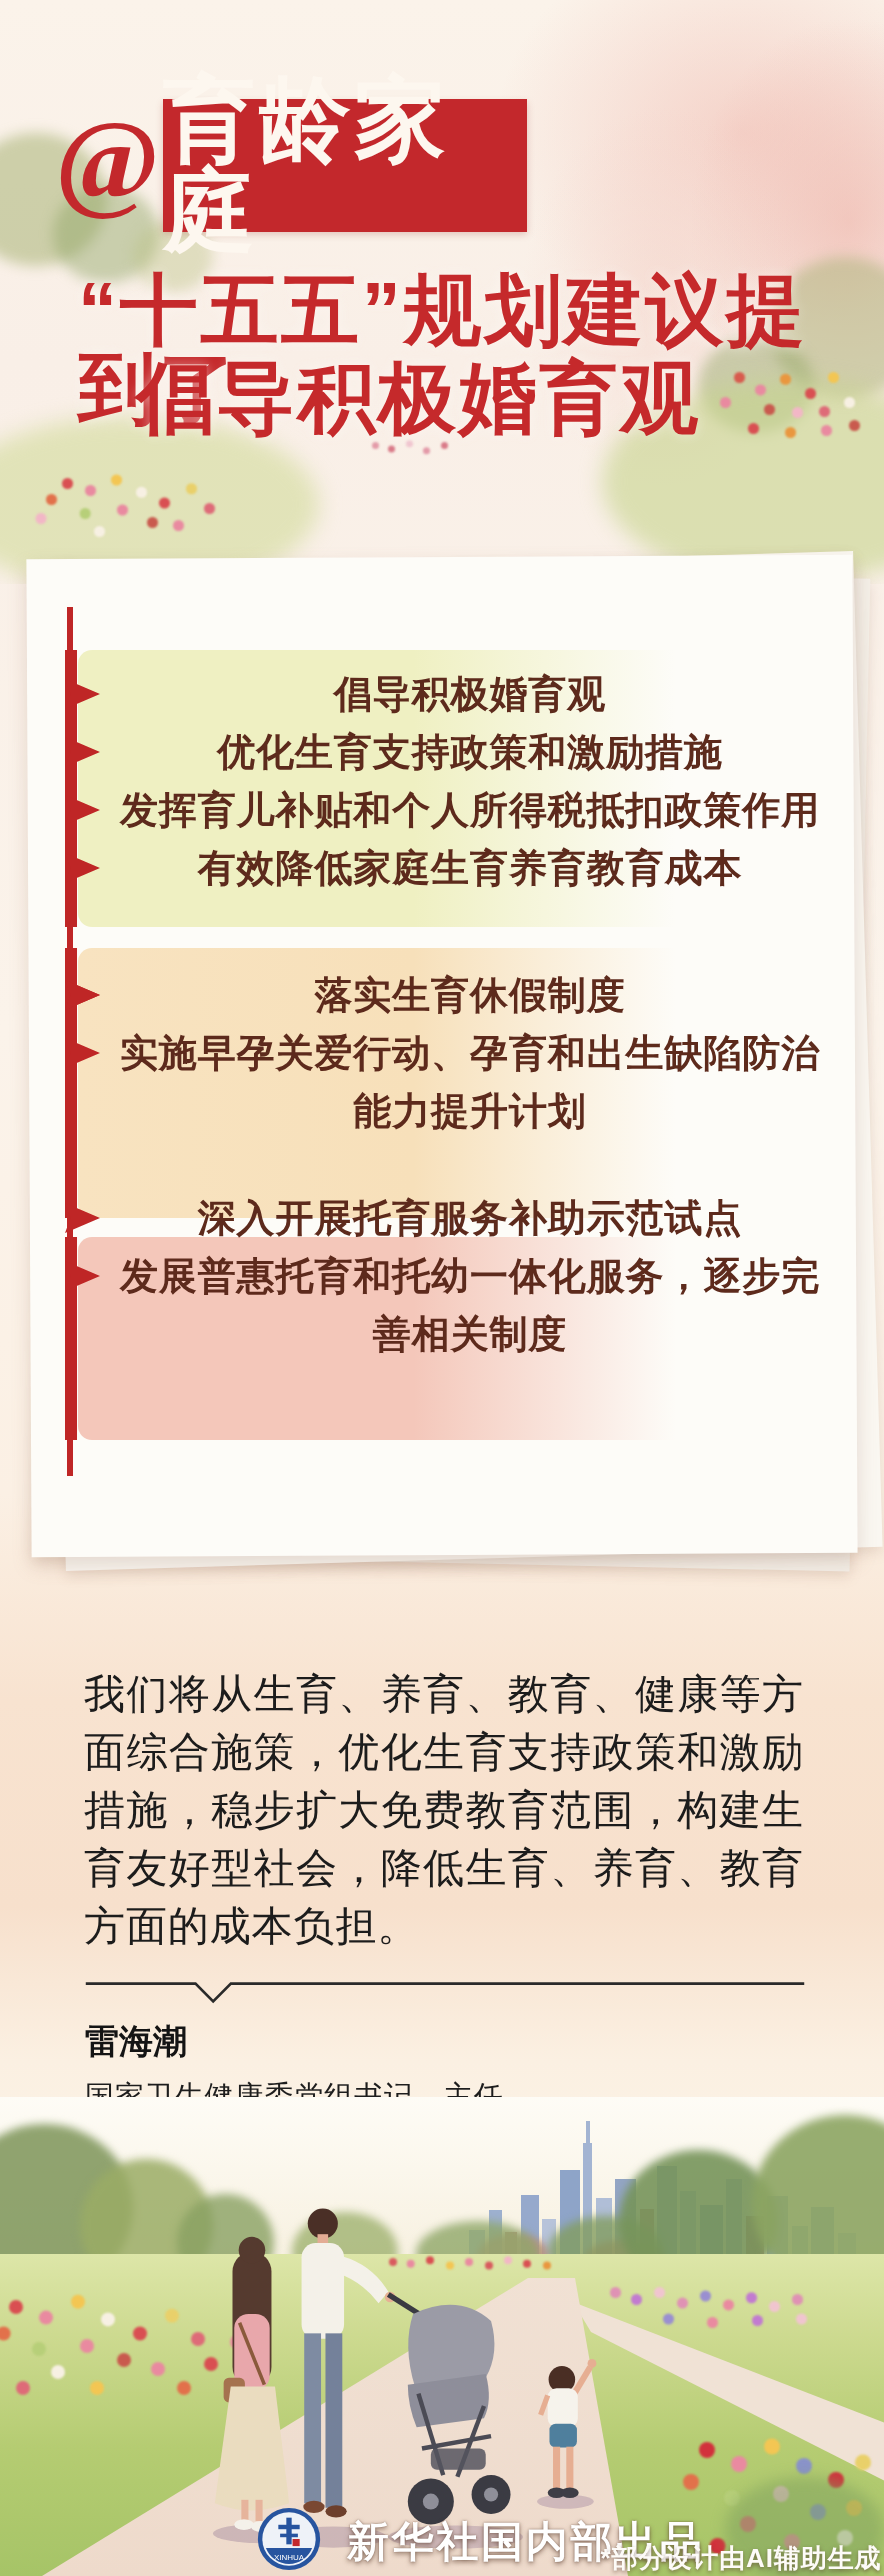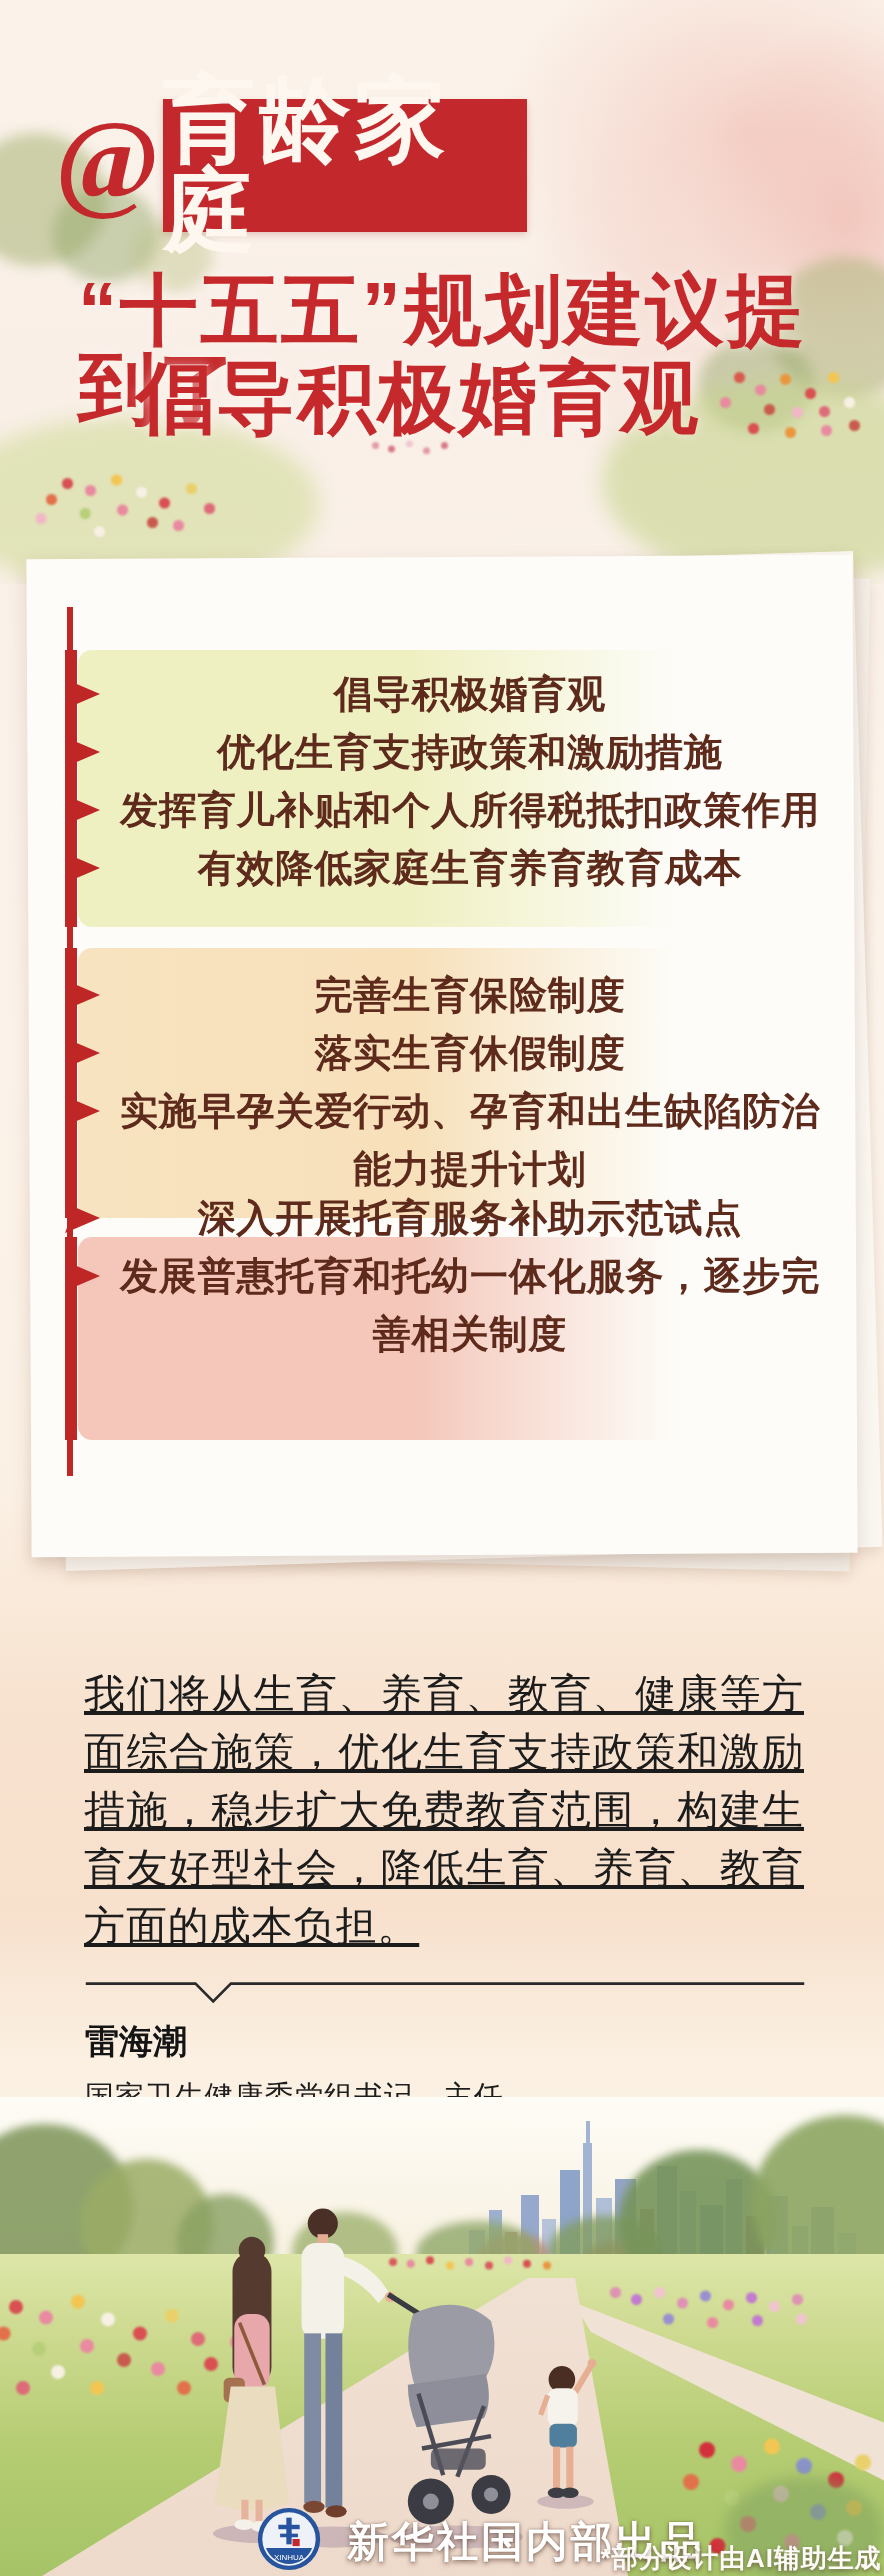--- a/index.html
+++ b/index.html
@@ -53,21 +53,21 @@
   .bullet{position:relative;font-family:"Liberation Serif",serif;font-weight:700;font-size:38px;
     line-height:58px;color:#5d2a1c;letter-spacing:0.9px;}
   .pennant{
     position:absolute;left:-43px;top:14px;width:35px;height:30px;background:#bf2626;
     clip-path:polygon(0 0,100% 50%,0 100%,16% 50%);
   }
   
   .quote{
     position:absolute;left:84px;top:1665px;width:720px;margin:0;
     font-family:"Liberation Serif",serif;font-size:41px;line-height:58px;color:#1c1c1c;
-    letter-spacing:0.9px;text-align:justify;text-decoration:underline;
+    letter-spacing:0.9px;text-align:justify;
   }
   .divider{position:absolute;left:84px;top:1980px;}
   .speaker{position:absolute;left:85px;top:2019px;font-size:34px;font-weight:700;color:#141414;}
   .speaker-title{position:absolute;left:85px;top:2061px;font-size:29px;color:#1d1d1d;letter-spacing:0.9px;margin-top:16px;}
   
   .park{position:absolute;left:0;top:2097px;width:885px;height:479px;overflow:hidden;
     background:linear-gradient(180deg,#fefcf6 0%,#f8f2e3 30%,#f1ecd9 45%);}
   .bld{position:absolute;bottom:0;}
   .skyline{position:absolute;left:469px;top:22px;width:416px;height:164px;}
   .lawn{position:absolute;left:0;top:157px;width:885px;height:322px;
@@ -131,21 +131,21 @@
   <div class="sec-bg b3"></div>
 
   <div class="rows r1">
     <div class="bullet"><span class="pennant"></span><span>倡导积极婚育观</span></div>
     <div class="bullet"><span class="pennant"></span><span>优化生育支持政策和激励措施</span></div>
     <div class="bullet"><span class="pennant"></span><span>发挥育儿补贴和个人所得税抵扣政策作用</span></div>
     <div class="bullet"><span class="pennant"></span><span>有效降低家庭生育养育教育成本</span></div>
   </div>
 
   <div class="rows r2">
-    <div class="bullet"><span class="pennant"></span><span>完善生育保险制度</span></div>
+    <div class="bullet"><span class="pennant"></span></div>
     <div class="bullet"><span class="pennant"></span><span>落实生育休假制度</span></div>
     <div class="bullet"><span class="pennant"></span><span>实施早孕关爱行动、孕育和出生缺陷防治能力提升计划</span></div>
   </div>
 
   <div class="rows r3">
     <div class="bullet"><span class="pennant"></span><span>深入开展托育服务补助示范试点</span></div>
     <div class="bullet"><span class="pennant"></span><span>发展普惠托育和托幼一体化服务，逐步完善相关制度</span></div>
   </div>
 
   <p class="quote">我们将从生育、养育、教育、健康等方面综合施策，优化生育支持政策和激励措施，稳步扩大免费教育范围，构建生育友好型社会，降低生育、养育、教育方面的成本负担。</p>

